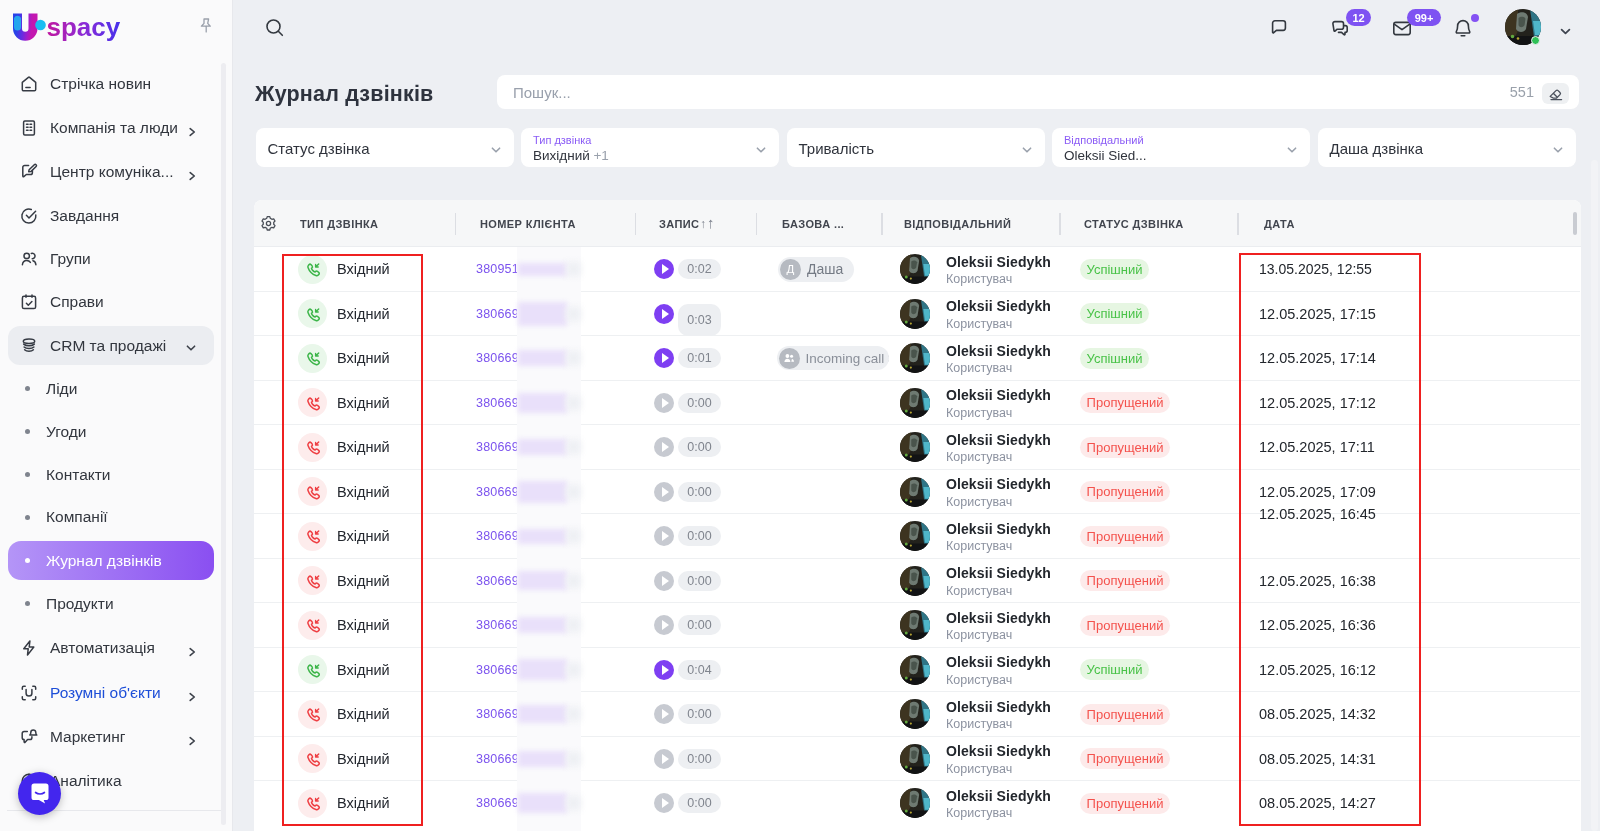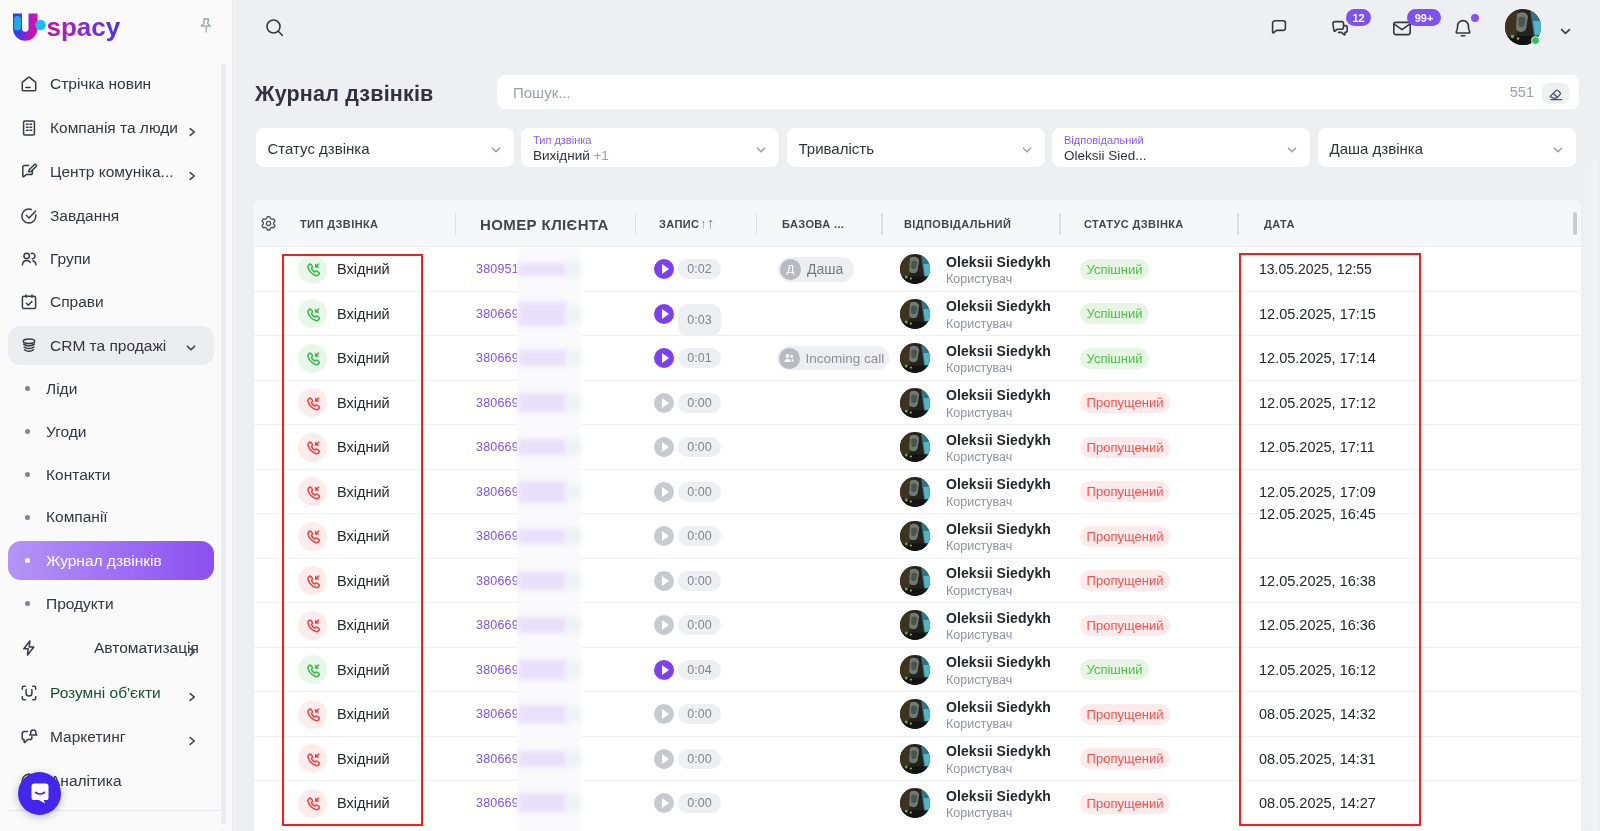--- a/index.html
+++ b/index.html
@@ -89,29 +89,29 @@
       <div style="position:absolute;left:25px;top:514.5px;width:5px;height:5px;border-radius:50%;background:#7f848e;"></div>
       <div style="position:absolute;left:46px;top:517.0px;transform:translateY(-50%);font-size:15.5px;color:#32363e;white-space:nowrap;">Компанії</div>
       <div style="position:absolute;left:8px;top:541.0px;width:206px;height:39px;background:linear-gradient(90deg,#b495f7 0%,#8a4ff1 100%);border-radius:13px;"></div>
       <div style="position:absolute;left:25px;top:558.0px;width:5px;height:5px;border-radius:50%;background:#ffffff;"></div>
       <div style="position:absolute;left:46px;top:560.5px;transform:translateY(-50%);font-size:15.5px;color:#ffffff;white-space:nowrap;">Журнал дзвінків</div>
       <div style="position:absolute;left:25px;top:601.0px;width:5px;height:5px;border-radius:50%;background:#7f848e;"></div>
       <div style="position:absolute;left:46px;top:603.5px;transform:translateY(-50%);font-size:15.5px;color:#32363e;white-space:nowrap;">Продукти</div>
       <div style="position:absolute;left:19px;top:638.0px;width:20px;height:20px;"><svg width="20" height="20" viewBox="0 0 20 20" style="">
           <path d="M10.9 2.9 4.8 10.8h4.4l-.7 6.3 6.3-8.1h-4.6Z" fill="none" stroke="#363b44" stroke-width="1.5" stroke-linecap="round" stroke-linejoin="round"></path>
         </svg></div>
-      <div style="position:absolute;left:50px;top:648.0px;transform:translateY(-50%);font-size:15.5px;color:#32363e;white-space:nowrap;margin-left:44px;">Автоматизація</div>
+      <div style="position:absolute;left:50px;top:648.0px;transform:translateY(-50%);font-size:15.5px;color:#32363e;white-space:nowrap;">Автоматизація</div>
       <div style="position:absolute;left:187px;top:643.0px;"><svg width="10" height="10" viewBox="0 0 10 10" style="">
           <path d="M3.2 1.6 7.3 5 3.2 8.4" fill="none" stroke="#3c414a" stroke-width="1.6" stroke-linecap="round" stroke-linejoin="round"></path>
         </svg></div>
       <div style="position:absolute;left:19px;top:682.5px;width:20px;height:20px;"><svg width="20" height="20" viewBox="0 0 20 20" style="">
           <path d="M3.3 6.2V4.8a1.5 1.5 0 0 1 1.5-1.5h1.4M13.8 3.3h1.4a1.5 1.5 0 0 1 1.5 1.5v1.4M16.7 13.8v1.4a1.5 1.5 0 0 1-1.5 1.5h-1.4M6.2 16.7H4.8a1.5 1.5 0 0 1-1.5-1.5v-1.4" fill="none" stroke="#363b44" stroke-width="1.5" stroke-linecap="round" stroke-linejoin="round"></path>
           <path d="M7.1 6.6v3.7c0 1.7 1.2 2.8 2.9 2.8s2.9-1.1 2.9-2.8V6.6" fill="none" stroke="#363b44" stroke-width="1.5" stroke-linecap="round" stroke-linejoin="round"></path>
         </svg></div>
-      <div style="position:absolute;left:50px;top:692.5px;transform:translateY(-50%);font-size:15.5px;color:#14532d;white-space:nowrap;">Розумні об'єкти</div>
+      <div style="position:absolute;left:50px;top:692.5px;transform:translateY(-50%);font-size:15.5px;color:#1d4ed8;white-space:nowrap;">Розумні об'єкти</div>
       <div style="position:absolute;left:187px;top:687.5px;"><svg width="10" height="10" viewBox="0 0 10 10" style="">
           <path d="M3.2 1.6 7.3 5 3.2 8.4" fill="none" stroke="#3c414a" stroke-width="1.6" stroke-linecap="round" stroke-linejoin="round"></path>
         </svg></div>
       <div style="position:absolute;left:19px;top:727.0px;width:20px;height:20px;"><svg width="20" height="20" viewBox="0 0 20 20" style="">
           <path d="M8.3 4.6H5a1.8 1.8 0 0 0-1.8 1.8v4.4A1.8 1.8 0 0 0 5 12.6h.1v2.2c0 .7.5.9 1 .5l2.5-2.7h2.5a1.8 1.8 0 0 0 1.8-1.8V9.7" fill="none" stroke="#363b44" stroke-width="1.5" stroke-linecap="round" stroke-linejoin="round"></path>
           <path d="M14.3 2.9a2.5 2.5 0 0 1 2.5 2.5c0 1.7.5 2.2 1 2.6h-7c.5-.4 1-.9 1-2.6a2.5 2.5 0 0 1 2.5-2.5Z" fill="none" stroke="#363b44" stroke-width="1.5" stroke-linecap="round" stroke-linejoin="round"></path>
         </svg></div>
       <div style="position:absolute;left:50px;top:737.0px;transform:translateY(-50%);font-size:15.5px;color:#32363e;white-space:nowrap;">Маркетинг</div>
       <div style="position:absolute;left:187px;top:732.0px;"><svg width="10" height="10" viewBox="0 0 10 10" style="">
           <path d="M3.2 1.6 7.3 5 3.2 8.4" fill="none" stroke="#3c414a" stroke-width="1.6" stroke-linecap="round" stroke-linejoin="round"></path>
@@ -212,21 +212,21 @@
         <path d="M2.4 4.2 6 7.8 9.6 4.2" fill="none" stroke="#9aa1ac" stroke-width="1.6" stroke-linecap="round" stroke-linejoin="round"></path>
       </svg></div>
     <div style="position:absolute;left:1329.5px;top:147.5px;transform:translateY(-50%);font-size:15px;color:#2f333c;">Даша дзвінка</div>
 <div style="position:absolute;left:254px;top:200px;width:1327px;height:631px;background:#fff;border-radius:8px 8px 0 0;"></div>
     <div style="position:absolute;left:254px;top:200px;width:1327px;height:47px;background:#f6f7f8;border-radius:8px 8px 0 0;border-bottom:1px solid #ebedf0;"></div>
     <div style="position:absolute;left:260px;top:215px;"><svg width="17" height="17" viewBox="0 0 17 17" style="">
         <path d="M7.2 1.6h2.6l.5 1.8a5.6 5.6 0 0 1 1.6.9l1.8-.5 1.3 2.2-1.3 1.4a5.8 5.8 0 0 1 0 1.8l1.3 1.4-1.3 2.2-1.8-.5a5.6 5.6 0 0 1-1.6.9l-.5 1.8H7.2l-.5-1.8a5.6 5.6 0 0 1-1.6-.9l-1.8.5L2 10.6l1.3-1.4a5.8 5.8 0 0 1 0-1.8L2 6l1.3-2.2 1.8.5a5.6 5.6 0 0 1 1.6-.9Z" fill="none" stroke="#4a4f58" stroke-width="1.3" stroke-linejoin="round"></path>
         <circle cx="8.5" cy="8.5" r="2.1" fill="none" stroke="#4a4f58" stroke-width="1.3"></circle>
       </svg></div>
     <div style="position:absolute;left:300px;top:224px;transform:translateY(-50%);font-size:11px;font-weight:700;letter-spacing:0.4px;color:#41454e;white-space:nowrap;">ТИП ДЗВІНКА</div>
-    <div style="position:absolute;left:480px;top:224px;transform:translateY(-50%);font-size:15px;font-weight:700;letter-spacing:0.4px;color:#41454e;white-space:nowrap;text-align:center;">НОМЕР КЛІЄНТА</div>
+    <div style="position:absolute;left:480px;top:224px;transform:translateY(-50%);font-size:11px;font-weight:700;letter-spacing:0.4px;color:#41454e;white-space:nowrap;text-align:center;">НОМЕР КЛІЄНТА</div>
     <div style="position:absolute;left:659px;top:224px;transform:translateY(-50%);font-size:11px;font-weight:700;letter-spacing:0.4px;color:#41454e;white-space:nowrap;">ЗАПИС</div>
     <div style="position:absolute;left:782px;top:224px;transform:translateY(-50%);font-size:11px;font-weight:700;letter-spacing:0.4px;color:#41454e;white-space:nowrap;">БАЗОВА ...</div>
     <div style="position:absolute;left:904px;top:224px;transform:translateY(-50%);font-size:11px;font-weight:700;letter-spacing:0.4px;color:#41454e;white-space:nowrap;">ВІДПОВІДАЛЬНИЙ</div>
     <div style="position:absolute;left:1084px;top:224px;transform:translateY(-50%);font-size:11px;font-weight:700;letter-spacing:0.4px;color:#41454e;white-space:nowrap;">СТАТУС ДЗВІНКА</div>
     <div style="position:absolute;left:1264px;top:224px;transform:translateY(-50%);font-size:11px;font-weight:700;letter-spacing:0.4px;color:#41454e;white-space:nowrap;">ДАТА</div>
     <div style="position:absolute;left:700px;top:217px;font-size:12px;color:#7d838e;">↑</div>
     <div style="position:absolute;left:707px;top:214px;font-size:15px;color:#7d838e;">↑</div>
     <div style="position:absolute;left:454.5px;top:213px;width:1.5px;height:22px;background:#dcdee3;"></div>
     <div style="position:absolute;left:634.5px;top:213px;width:1.5px;height:22px;background:#dcdee3;"></div>
     <div style="position:absolute;left:755.5px;top:213px;width:1.5px;height:22px;background:#dcdee3;"></div>

